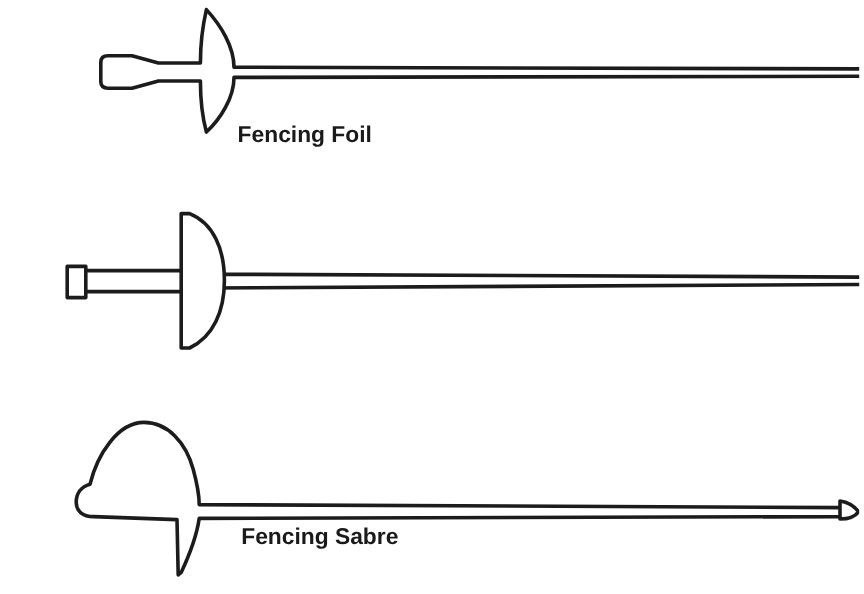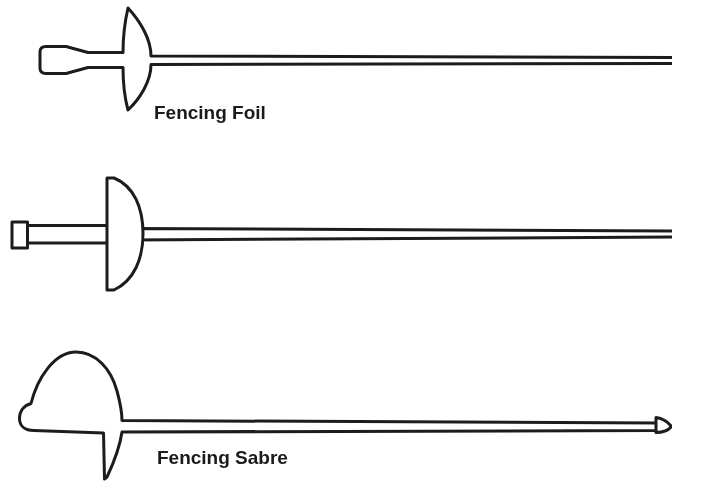--- a/index.html
+++ b/index.html
@@ -7,20 +7,21 @@
     padding: 0;
     background: #ffffff;
   }
   .stage {
     position: relative;
     width: 672px;
     height: 495px;
     background: var(--page-bg, #ffffff);
     overflow: hidden;
     font-family: "Liberation Sans", sans-serif;
+    margin-left: 44px;
   }
   .stage svg {
     position: absolute;
     left: 0;
     top: 0;
   }
   .ln {
     fill: #ffffff;
     stroke: var(--stroke-color, #1c1c1c);
     stroke-width: 3;
@@ -31,21 +32,21 @@
     position: absolute;
     font-family: "Liberation Sans", sans-serif;
     font-weight: bold;
     font-size: 19px;
     line-height: 23px;
     color: var(--label-color, #1a1a1a);
     white-space: nowrap;
   }
   .label-foil  { left: 154px; top: 101px; }
   .label-epee  { left: 154px; top: 276px; }
-  .label-sabre { left: 157px; top: 446px; }
+  .label-sabre { left: 157px; top: 436px; }
 </style>
 </head>
 <body>
 
 <div class="stage">
 
   <svg width="720" height="495" viewBox="0 0 720 495">
 
     <g>
 

